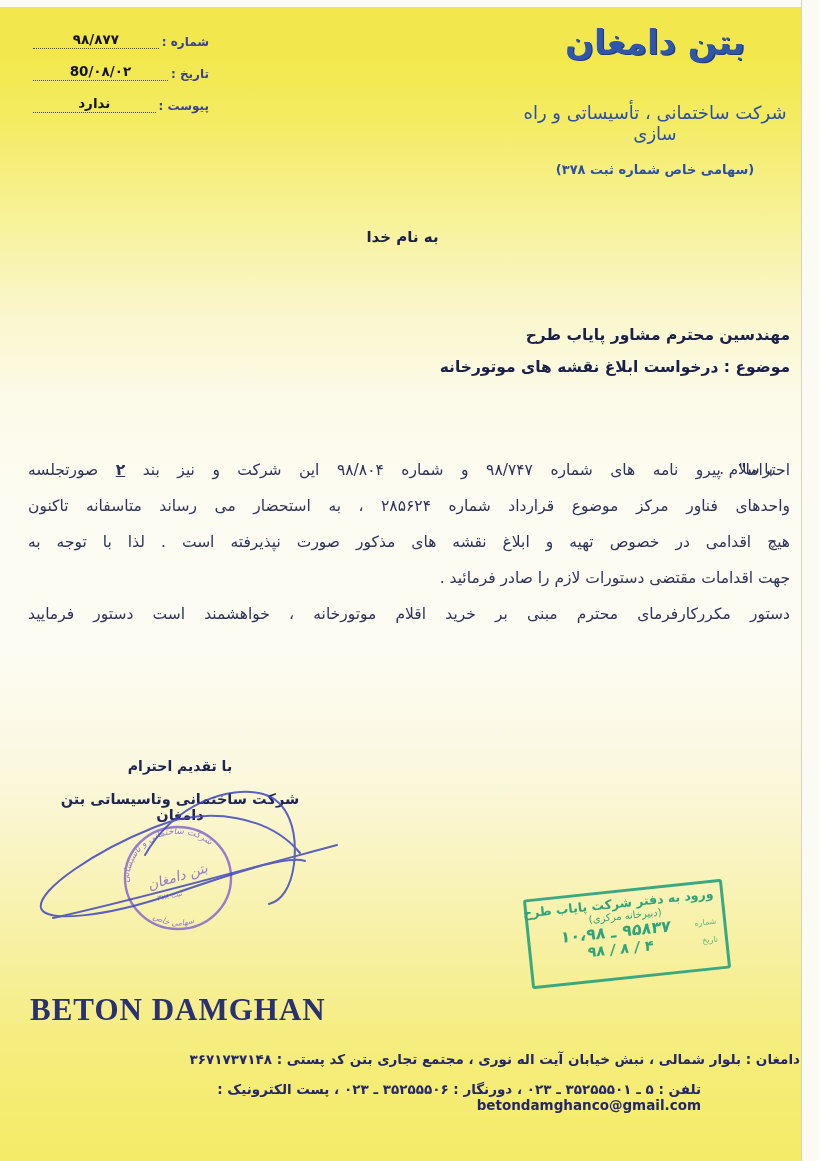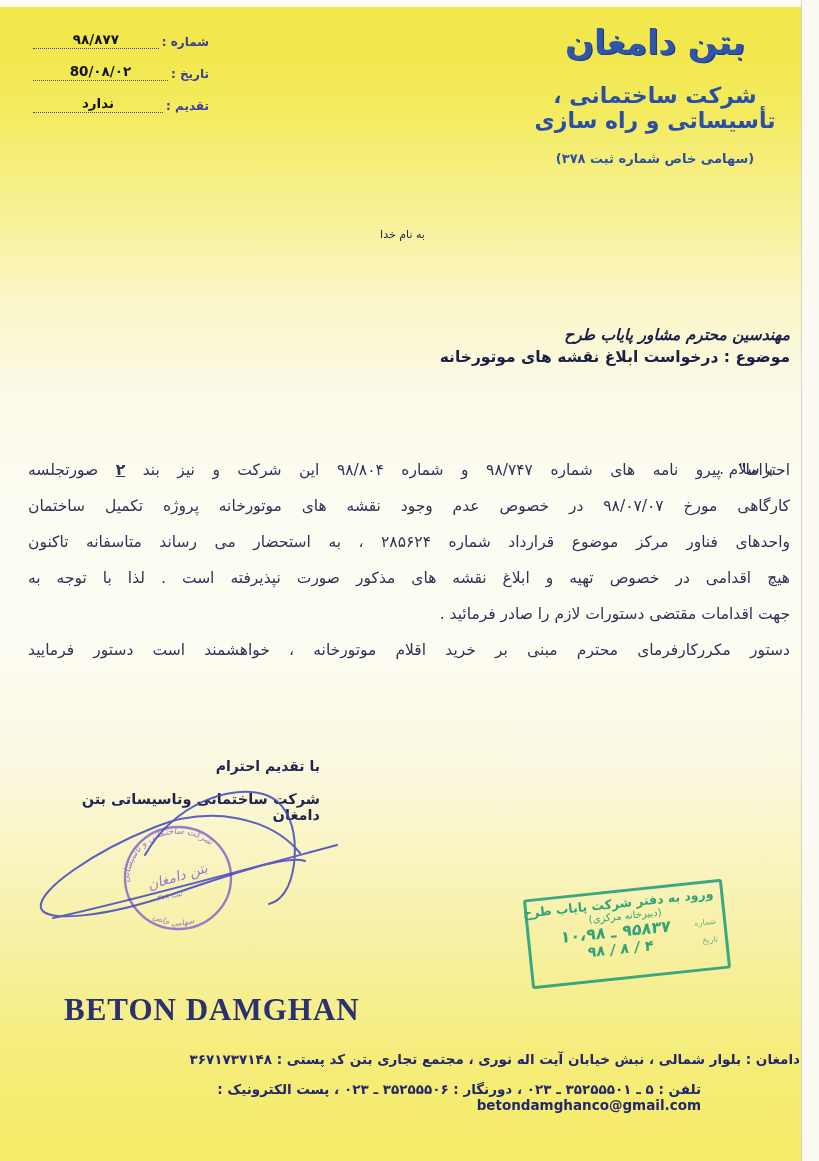--- a/index.html
+++ b/index.html
@@ -22,61 +22,61 @@
   
   .fields { position:absolute; top:31px; left:33px; width:176px; direction:rtl; }
   .field-row { display:flex; align-items:flex-end; margin-bottom:14px; }
   .field-label { color:#3a3f99; font-size:12px; font-weight:bold; white-space:nowrap; padding-left:3px; }
   .field-line { flex:1; border-bottom:1.6px dotted #4a4a4a; text-align:center;
                 font-weight:bold; font-size:13.5px; color:#141414; direction:ltr; padding-bottom:0; line-height:17px; }
 
   
   .masthead { position:absolute; top:22px; left:505px; width:300px; text-align:center; }
   .company-name { font-size:34px; font-weight:bold; color:#3056ac; text-shadow:1.4px 1.4px 0 #1e3a85; line-height:1.2; }
-  .company-subtitle { margin-top:20px; font-size:22px; font-weight:bold; color:#2b4fa5; }
+  .company-subtitle { margin-top:39px; font-size:18px; font-weight:normal; color:#2b4fa5; }
   .company-reg { margin-top:18px; font-size:13px; font-weight:bold; color:#2b4fa5; }
 
   .bismillah { position:absolute; top:228px; left:300px; width:205px; text-align:center;
-               font-weight:normal; font-size:11px; color:#1b2048; }
+               font-weight:bold; font-size:15px; color:#1b2048; }
 
   .recipient { position:absolute; top:326px; right:29px; direction:rtl; text-align:right;
                color:#1b2048; font-weight:bold; font-size:15.5px; }
-  .recipient .to { margin-bottom:4px;font-style:italic; }
+  .recipient .to { margin-bottom:14px; }
 
   .salutation { position:absolute; top:424px; right:46px; direction:rtl;
                 font-size:15px; color:#2e3254;margin-top:36px; }
 
   .letter-body { position:absolute; top:452px; left:28px; width:762px; direction:rtl;
                  font-size:15.5px; color:#2f3358; line-height:36px; }
   .body-line { text-align:justify; text-align-last:justify; }
   .body-line.last { text-align-last:right; }
   .u-num { font-weight:bold; text-decoration:underline; }
 
-  .closing { position:absolute; top:758px; left:40px; width:280px; 
+  .closing { position:absolute; top:758px; left:40px; width:280px; text-align:center;
              direction:rtl; color:#1f2450; }
   .closing .regards { font-weight:bold; font-size:14px; margin-bottom:17px; }
   .closing .closing-company { font-weight:bold; font-size:14.5px; }
 
   .sig-svg { position:absolute; left:25px; top:775px; width:330px; height:198px; }
 
   
   .receipt { position:absolute; left:527px; top:889px; width:200px; height:90px;
              transform:rotate(-6deg); border:3px solid #2aa37e; border-radius:3px;
              color:#1f9e77; direction:rtl; padding:3px 7px 2px; opacity:.92; }
   .receipt .r1 { text-align:center; font-weight:bold; font-size:12.5px; white-space:nowrap; }
   .receipt .r2 { text-align:center; font-size:10px; margin-top:0; }
   .receipt .num-row, .receipt .date-row { display:flex; align-items:center; }
   .receipt .tiny { font-size:8px; opacity:.75; white-space:nowrap; }
   .receipt .hand { flex:1; text-align:center; font-weight:bold; transform:skewX(-8deg); }
   .receipt .num-row .hand { font-size:16px; letter-spacing:1px; }
   .receipt .date-row .hand { font-size:14.5px; letter-spacing:2px; }
 
   .beton { position:absolute; left:30px; top:992px;
            font-family:"Liberation Serif","DejaVu Serif",serif;
-           font-size:31px; font-weight:bold; color:#2b3070; letter-spacing:1px;margin-left:34px; }
+           font-size:31px; font-weight:bold; color:#2b3070; letter-spacing:1px; }
 
   .footer-address { position:absolute; top:1051px; right:19px; direction:rtl;
                     font-weight:bold; font-size:13.5px; color:#23276a; }
   .footer-contacts { position:absolute; top:1081px; right:118px; direction:rtl;
                      font-weight:bold; font-size:13.5px; color:#23276a;padding-left:20px; }
 </style>
 </head>
 <body>
 
 <div class="page">
@@ -86,21 +86,21 @@
   <div class="fields">
     <div class="field-row">
       <span class="field-label">شماره :</span>
       <span class="field-line">۹۸/۸۷۷</span>
     </div>
     <div class="field-row">
       <span class="field-label">تاریخ :</span>
       <span class="field-line">80/۰۸/۰۲</span>
     </div>
     <div class="field-row">
-      <span class="field-label">تقدیم :</span>
+      <span class="field-label">پیوست :</span>
       <span class="field-line">ندارد</span>
     </div>
   </div>
 
   <div class="masthead">
     <div class="company-name">بتن دامغان</div>
     <div class="company-subtitle">شرکت ساختمانی ، تأسیساتی و راه سازی</div>
     <div class="company-reg">(سهامی خاص شماره ثبت ۳۷۸)</div>
   </div>
 
@@ -108,21 +108,20 @@
 
   <div class="recipient">
     <div class="to">مهندسین محترم مشاور پایاب طرح</div>
     <div class="subject">موضوع : درخواست ابلاغ نقشه های موتورخانه</div>
   </div>
 
   <div class="salutation">با سلام .</div>
 
   <div class="letter-body">
     <div class="body-line"><span>احتراما" پیرو نامه های شماره ۹۸/۷۴۷ و شماره ۹۸/۸۰۴ این شرکت و نیز بند</span> <span class="u-num">۲</span> <span>صورتجلسه</span></div>
-    <div class="body-line">کارگاهی مورخ ۹۸/۰۷/۰۷ در خصوص عدم وجود نقشه های موتورخانه پروژه تکمیل ساختمان</div>
     <div class="body-line">واحدهای فناور مرکز موضوع قرارداد شماره ۲۸۵۶۲۴ ، به استحضار می رساند متاسفانه تاکنون</div>
     <div class="body-line">هیچ اقدامی در خصوص تهیه و ابلاغ نقشه های مذکور صورت نپذیرفته است . لذا با توجه به</div>
     <div class="body-line last">جهت اقدامات مقتضی دستورات لازم را صادر فرمائید .</div>
     <div class="body-line">دستور مکررکارفرمای محترم مبنی بر خرید اقلام موتورخانه ، خواهشمند است دستور فرمایید</div>
   </div>
 
   <div class="closing">
     <div class="regards">با تقدیم احترام</div>
     <div class="closing-company">شرکت ساختمانی وتاسیساتی بتن دامغان</div>
   </div>

